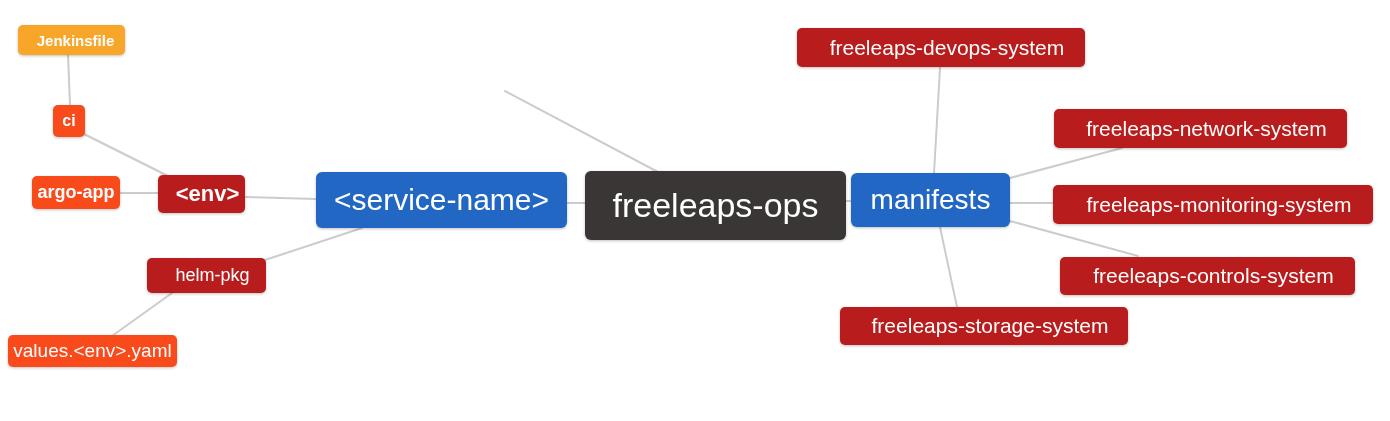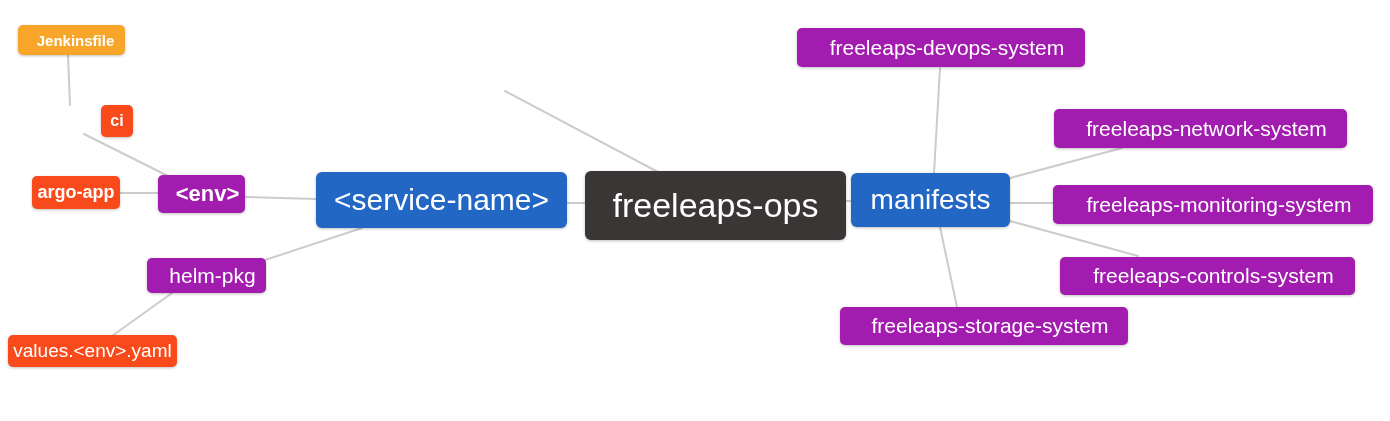--- a/index.html
+++ b/index.html
@@ -32,21 +32,21 @@
     justify-content: center;
     color: #ffffff;
     border-radius: 5px;
     box-shadow: 0 1px 3px rgba(0,0,0,0.25);
     white-space: nowrap;
     cursor: default;
     box-sizing: border-box;
   }
   .c-orange { background: #f8a62a; }
   .c-red    { background: #f94a1b; }
-  .c-green  { background: #a21caf; padding-left: 12px; }
+  .c-green  { background: #b91c1c; padding-left: 12px; }
   .c-blue   { background: #2267c4; }
   .c-dark   { background: #3a3636; }
   .fw-b { font-weight: 700; }
 </style>
 </head>
 <body>
 
 <div class="canvas">
 
   <svg class="edges" viewBox="0 0 1390 421" xmlns="http://www.w3.org/2000/svg">
@@ -61,27 +61,27 @@
     <line x1="846" y1="201" x2="851" y2="201"></line>
     <line x1="940" y1="68" x2="934" y2="173"></line>
     <line x1="1010" y1="178" x2="1122" y2="148"></line>
     <line x1="1010" y1="203" x2="1053" y2="203"></line>
     <line x1="1010" y1="221" x2="1138" y2="256"></line>
     <line x1="940" y1="227" x2="957" y2="307"></line>
   </svg>
 
   <div class="node c-orange fw-b" style="left:18px; top:25px; width:107px; height:30px; font-size:15px;padding-left:8px;">Jenkinsfile</div>
 
-  <div class="node c-red fw-b" style="left:53px; top:105px; width:32px; height:32px; font-size:16px;margin-left:48px;">ci</div>
+  <div class="node c-red fw-b" style="left:53px; top:105px; width:32px; height:32px; font-size:16px;">ci</div>
 
   <div class="node c-red fw-b" style="left:32px; top:176px; width:88px; height:33px; font-size:18px;">argo-app</div>
 
   <div class="node c-green fw-b" style="left:158px; top:175px; width:87px; height:38px; font-size:22px;">&lt;env&gt;</div>
 
-  <div class="node c-green" style="left:147px; top:258px; width:119px; height:35px; font-size:21px;">helm-pkg</div>
+  <div class="node c-green" style="left:147px; top:258px; width:119px; height:35px; font-size:18px;">helm-pkg</div>
 
   <div class="node c-red" style="left:8px; top:335px; width:169px; height:32px; font-size:19px;">values.&lt;env&gt;.yaml</div>
 
 
   <div class="node c-blue" style="left:316px; top:172px; width:251px; height:56px; font-size:30px; border-radius:6px;">&lt;service-name&gt;</div>
 
   <div class="node c-dark" style="left:585px; top:171px; width:261px; height:69px; font-size:34px; border-radius:6px;">freeleaps-ops</div>
 
   <div class="node c-blue" style="left:851px; top:173px; width:159px; height:54px; font-size:28px; border-radius:6px;">manifests</div>
 

